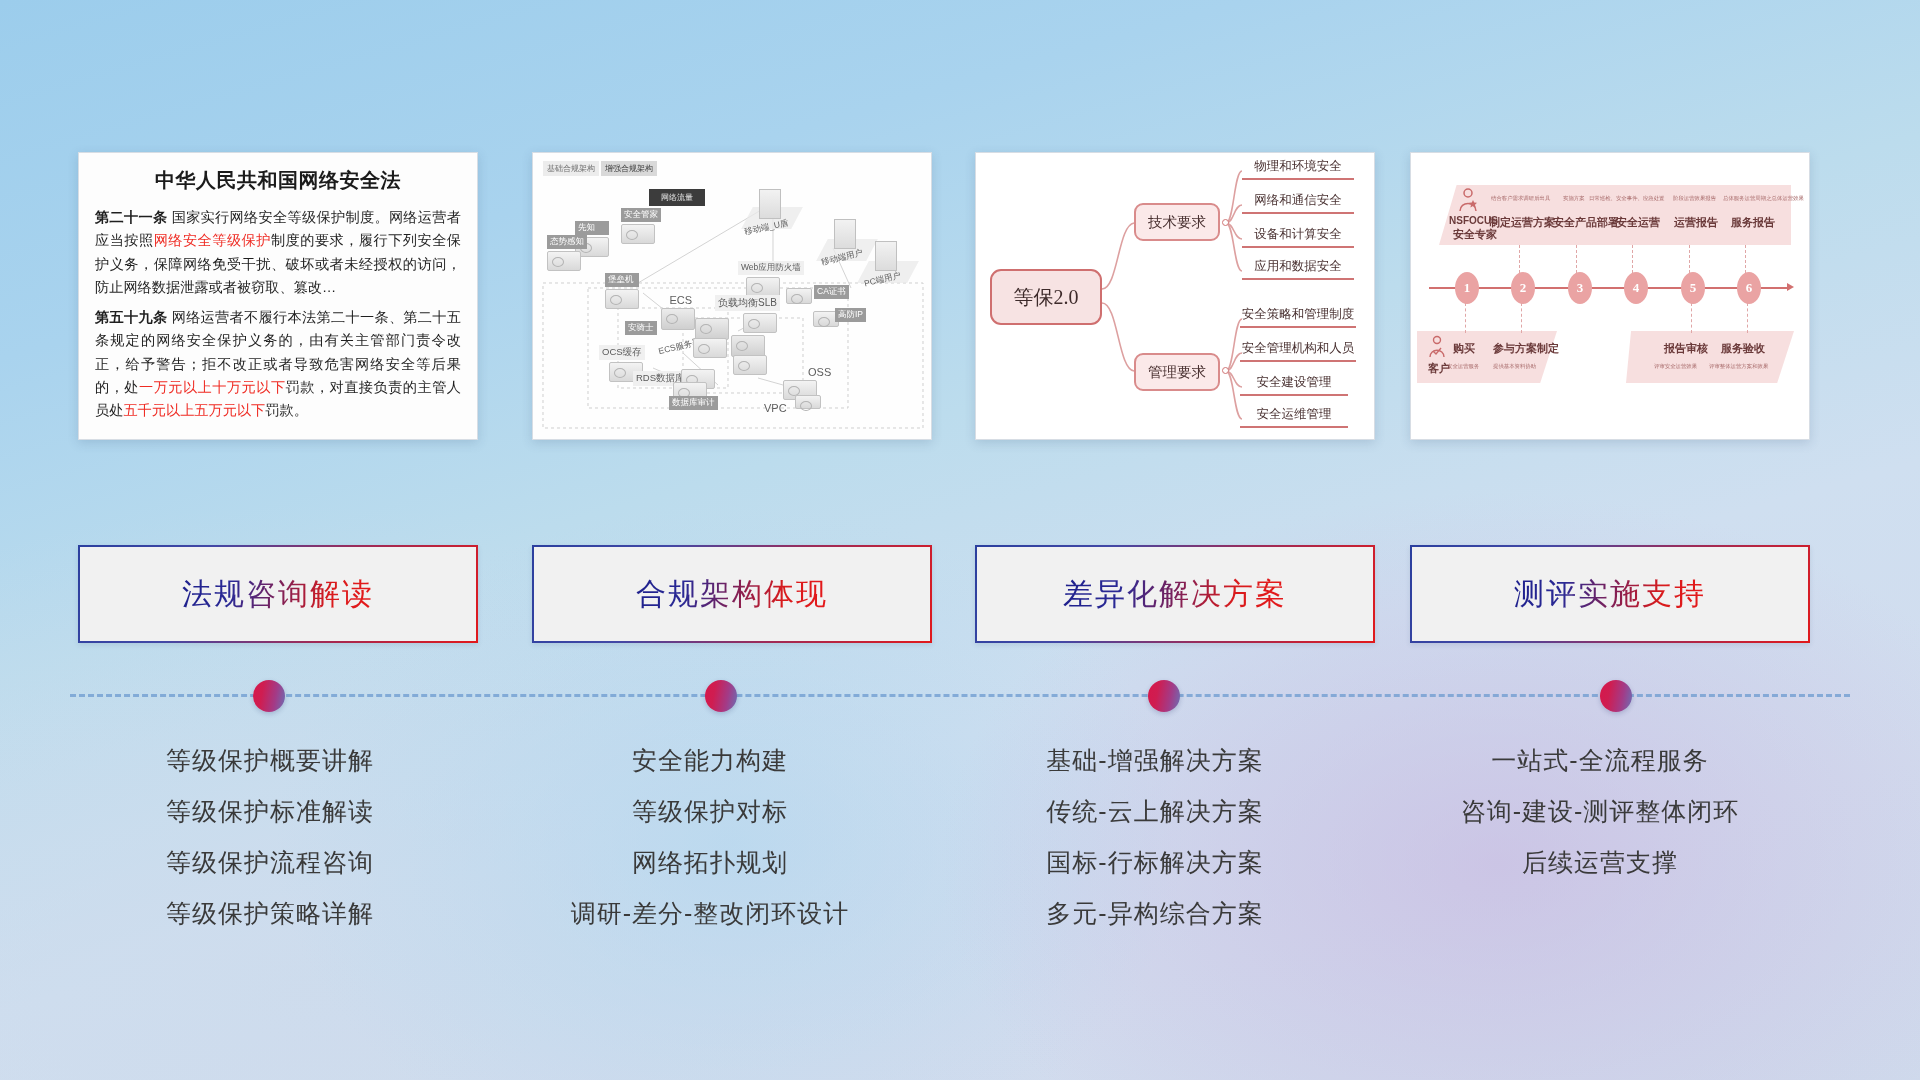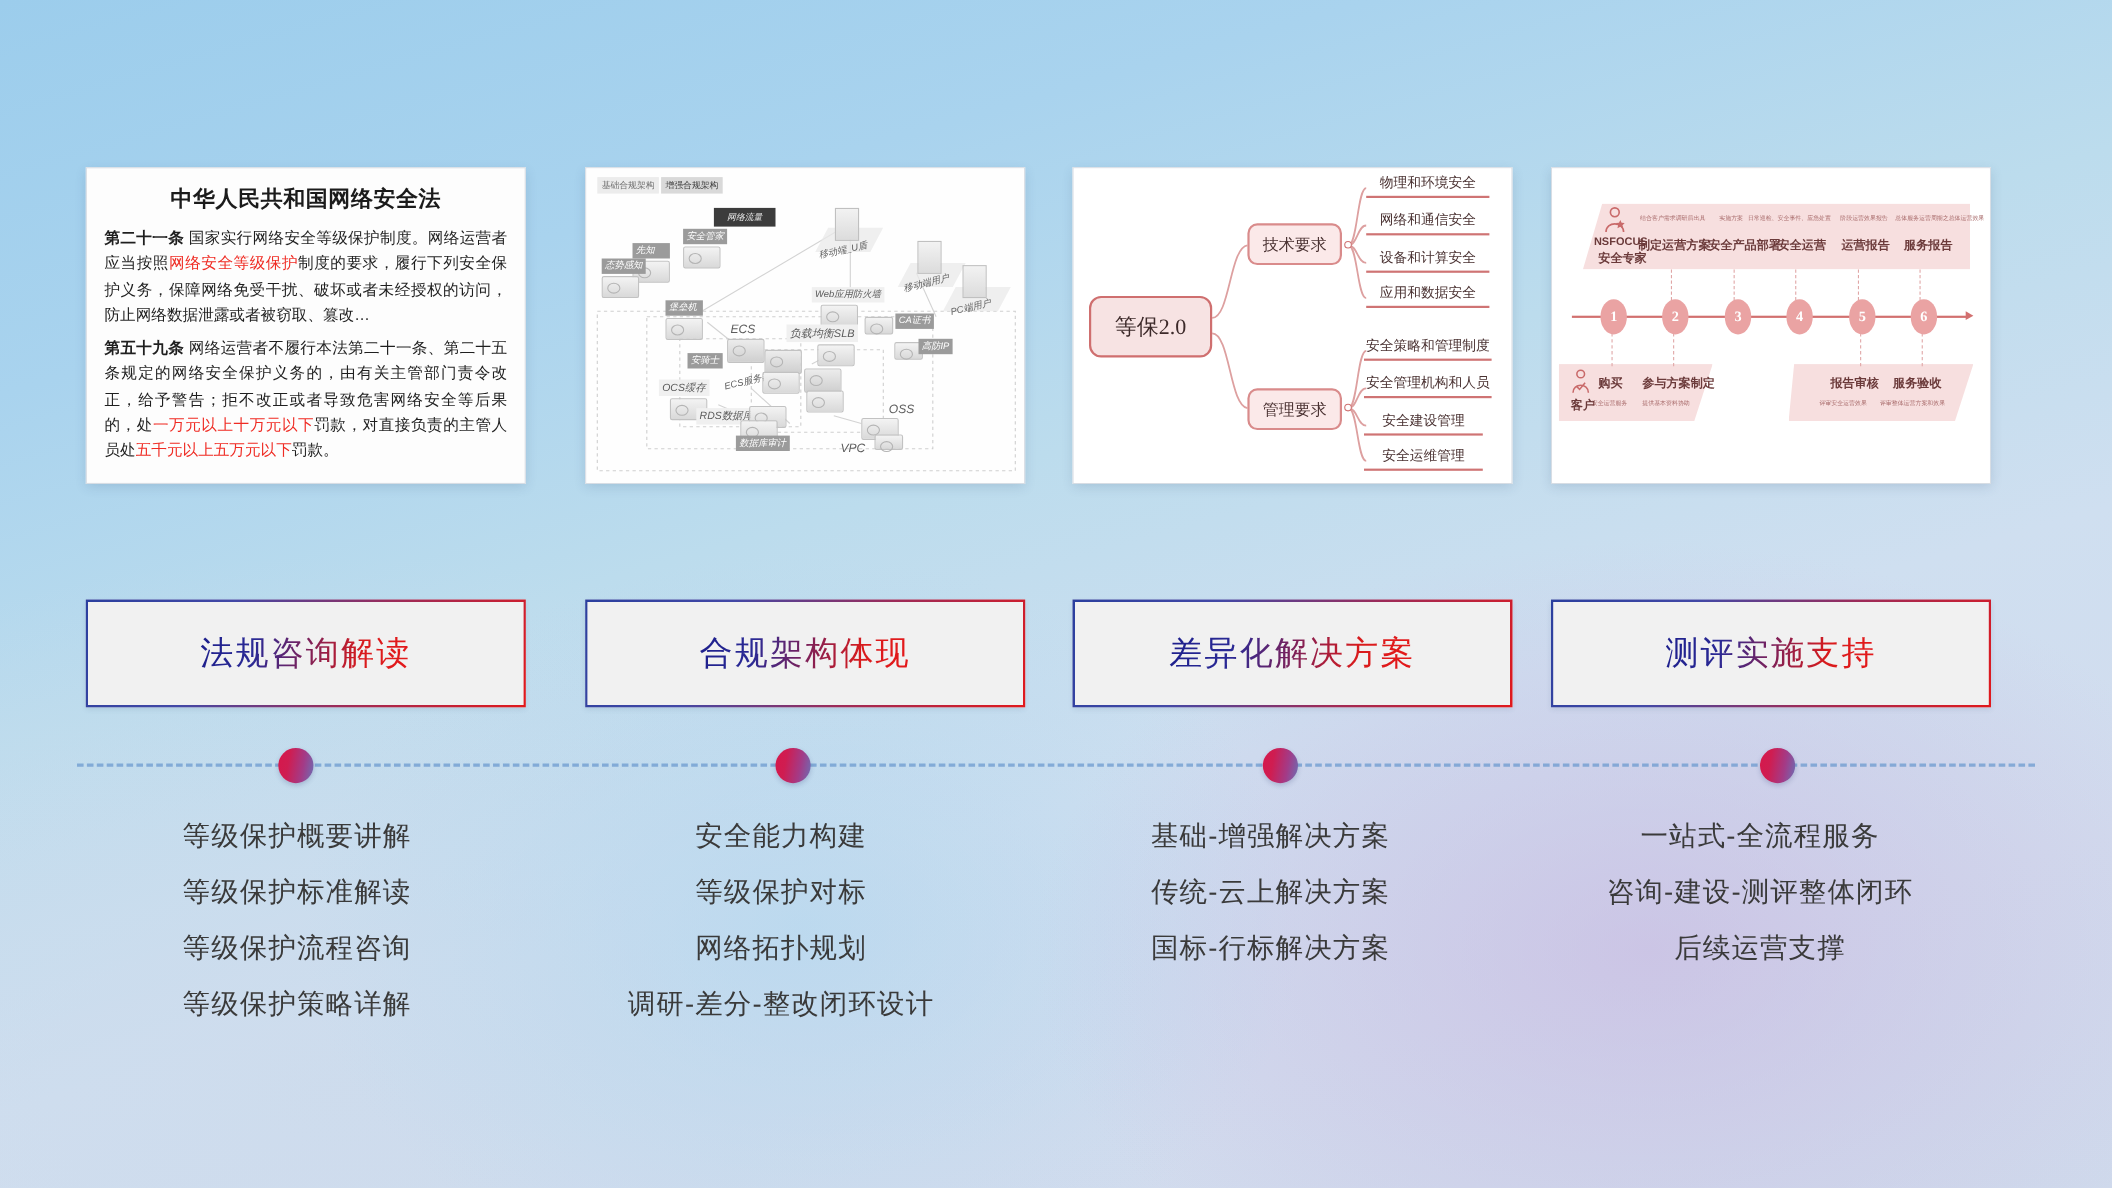--- a/index.html
+++ b/index.html
@@ -35,21 +35,21 @@
   }
   .law-p { font-size:14.2px; line-height:1.65; color:#1f1f1f; text-align:justify; margin-bottom:6px; }
   .law-p b { font-weight:bold; }
   .red { color:#ef2b23; }
 
   
   .arch { position:relative; width:100%; height:100%; background:#fefefe; filter:saturate(.15); }
   .arch-tabs { position:absolute; left:10px; top:8px; display:flex; gap:2px; }
   .arch-tab { font-size:8px; color:#6e6e6e; background:#ececec; padding:2px 4px; white-space:nowrap;}
   .arch-tab.sel { background:#d9d9d9; color:#3b3b3b; }
-  .node { position:absolute;font-style:italic; }
+  .node { position:absolute; }
   .box3d {
     width:34px; height:20px; background:linear-gradient(180deg,#f3f3f3,#d9d9d9);
     border:1px solid #c2c2c2; border-radius:2px; position:relative;
   }
   .box3d.sq { width:34px; height:22px; background:linear-gradient(180deg,#ececec,#cfcfcf); }
   .box3d::after{ content:""; position:absolute; left:4px; top:5px; width:10px; height:8px;
     border:1px solid #b4b4b4; border-radius:50%; }
   .srv {
     width:22px; height:30px; background:linear-gradient(180deg,#f2f2f2,#dcdcdc);
     border:1px solid #c0c0c0;
@@ -249,21 +249,21 @@
       </div>
       <div class="node" style="left:255px;top:132px;">
         <div class="box3d" style="position:absolute;left:-2px;top:3px;width:26px;height:16px;"></div>
         <div class="lbl dk" style="position:relative;left:26px;">CA证书</div>
       </div>
       <div class="node" style="left:282px;top:155px;">
         <div class="box3d" style="position:absolute;left:-2px;top:3px;width:26px;height:16px;"></div>
         <div class="lbl dk" style="position:relative;left:20px;">高防IP</div>
       </div>
       <div class="node" style="left:128px;top:140px;">
-        <div class="lbl pl" style="position:relative;font-size:11px;">ECS</div>
+        <div class="lbl pl" style="position:relative;font-size:11px;text-align:right;">ECS</div>
         <div class="box3d sq" style="margin-top:1px;"></div>
       </div>
       <div class="node" style="left:182px;top:142px;">
         <div class="lbl" style="position:relative;font-size:10px;">负载均衡SLB</div>
         <div class="box3d" style="margin-top:2px;margin-left:28px;"></div>
       </div>
       <div class="node" style="left:122px;top:185px;">
         <div class="lbl pl" style="position:relative;transform:rotate(-14deg);">ECS服务器集群</div>
       </div>
       <div class="node" style="left:162px;top:165px;">
@@ -436,20 +436,21 @@
     <div class="list-item">安全能力构建</div>
     <div class="list-item">等级保护对标</div>
     <div class="list-item">网络拓扑规划</div>
     <div class="list-item">调研-差分-整改闭环设计</div>
   </div>
 
   <div class="list-col l3">
     <div class="list-item">基础-增强解决方案</div>
     <div class="list-item">传统-云上解决方案</div>
     <div class="list-item">国标-行标解决方案</div>
+    <div class="list-item">多元-异构综合方案</div>
   </div>
 
   <div class="list-col l4">
     <div class="list-item">一站式-全流程服务</div>
     <div class="list-item">咨询-建设-测评整体闭环</div>
     <div class="list-item">后续运营支撑</div>
   </div>
 </div>
 
 </body></html>

